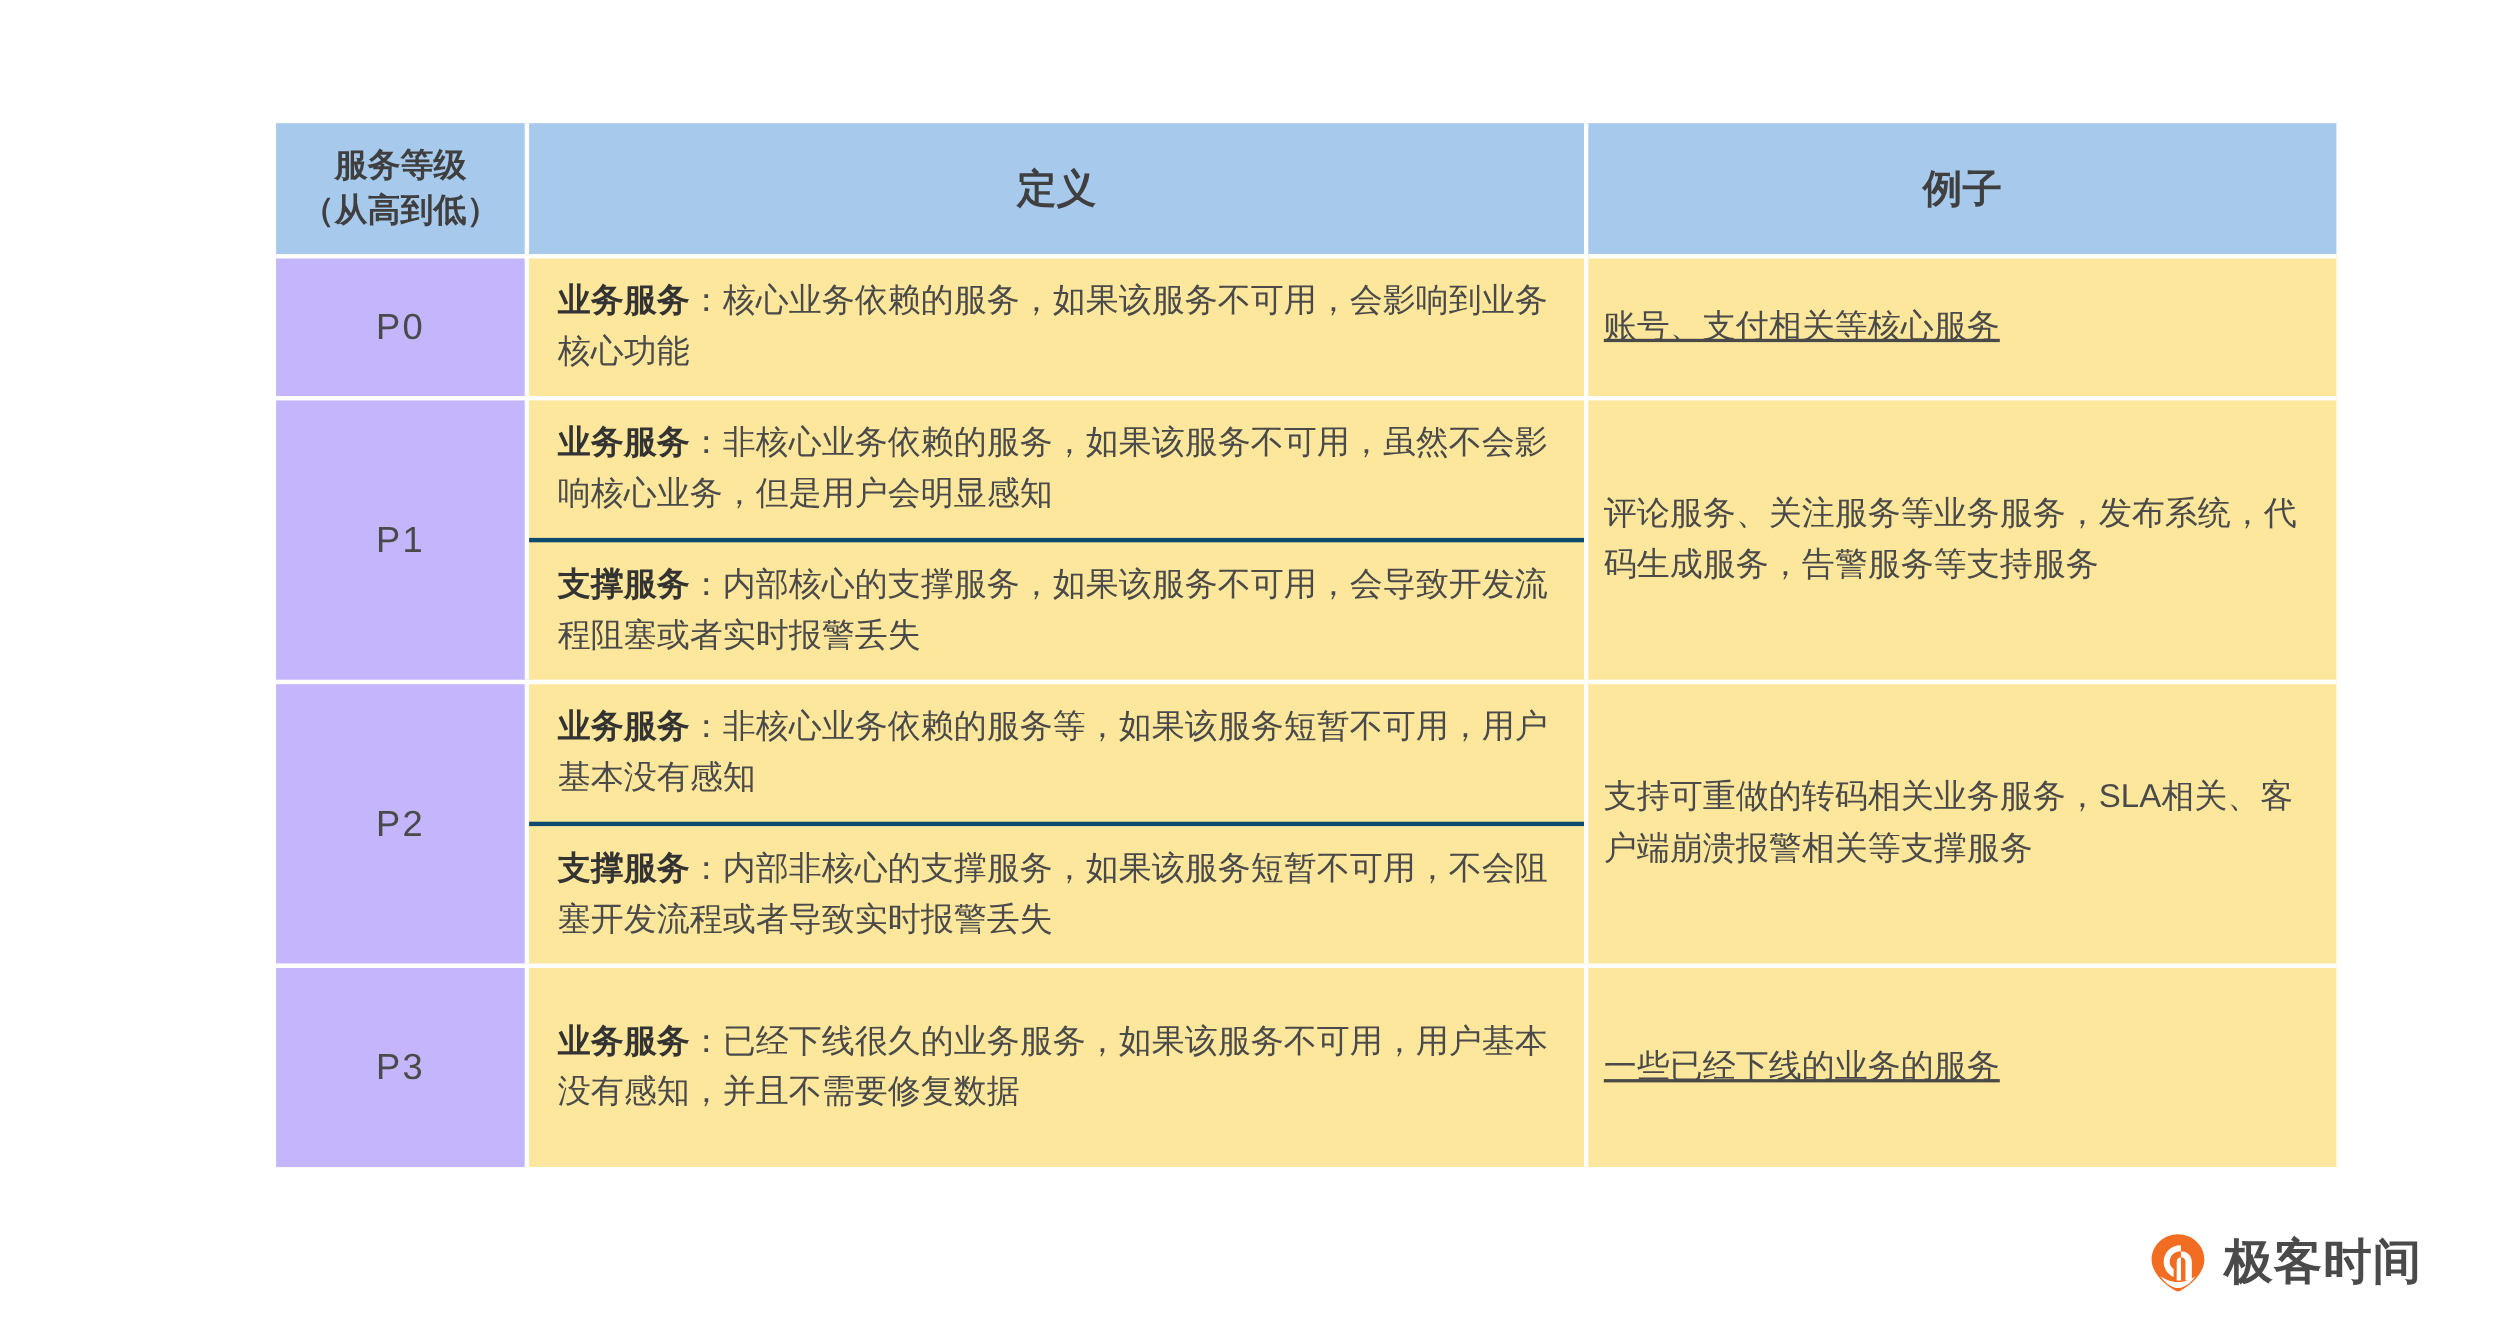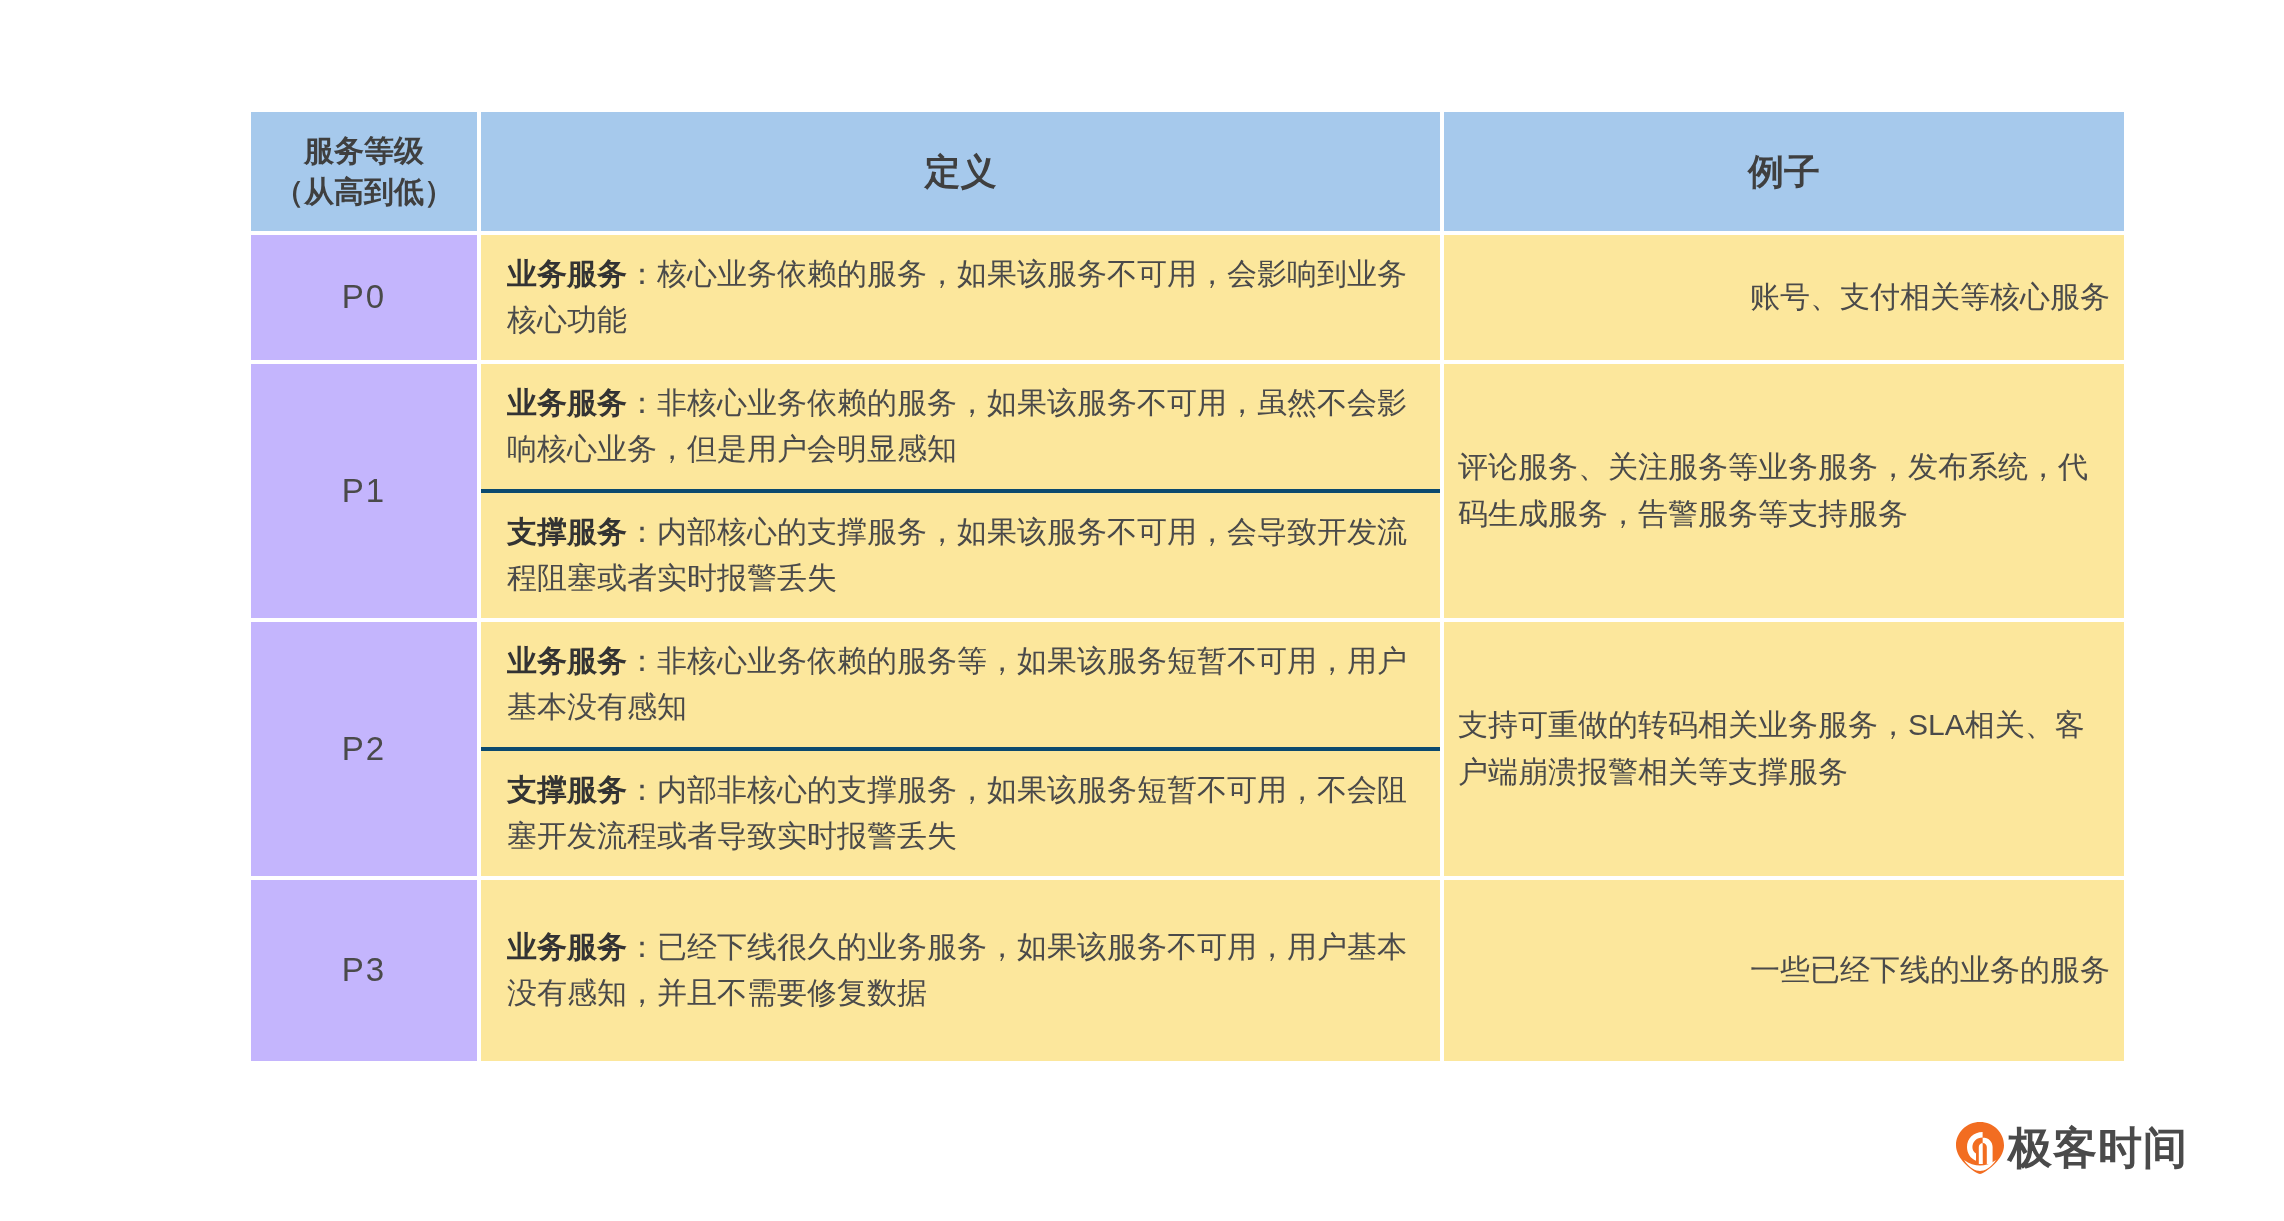--- a/index.html
+++ b/index.html
@@ -76,21 +76,21 @@
 
   .ex-cell {
     background: #fce79c;
     vertical-align: middle;
     font-size: 30px;
     line-height: 1.55;
     color: #4a4a4a;
     border-top: 4px solid #ffffff;
     padding: 10px 14px;
   }
-  .ex-cell.center { text-align: right; }
+  .ex-cell.center { text-align: left; text-decoration: underline; }
   .ex-cell.just   { text-align: left; }
 
   
   .def-sub {
     padding: 16px 20px 16px 26px;
     font-size: 30px;
     line-height: 1.55;
     color: #4a4a4a;
   }
   .def-sub + .def-sub {
@@ -102,20 +102,21 @@
     margin-top: 12px;
   }
 
   
   .logo {
     position: absolute;
     left: 1952px;
     top: 1120px;
     display: flex;
     align-items: center;
+    gap: 14px;
   }
   .logo-mark {
     width: 56px;
     height: 56px;
     position: relative;
     flex: 0 0 auto;
   }
   .logo-text {
     font-size: 44px;
     font-weight: bold;

